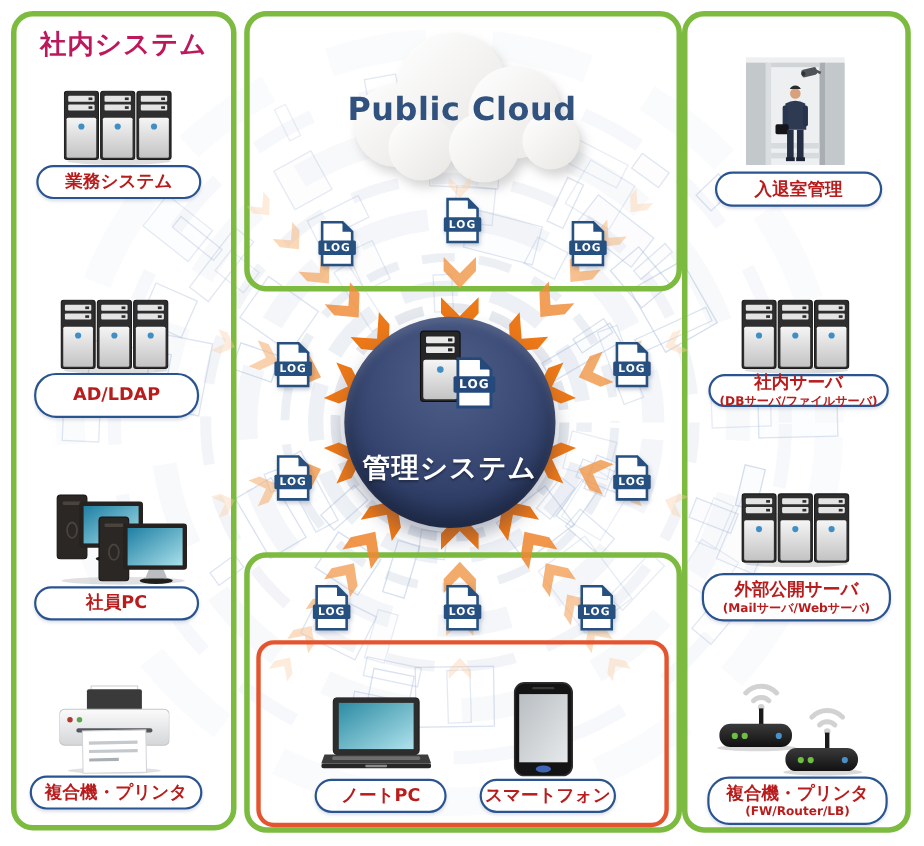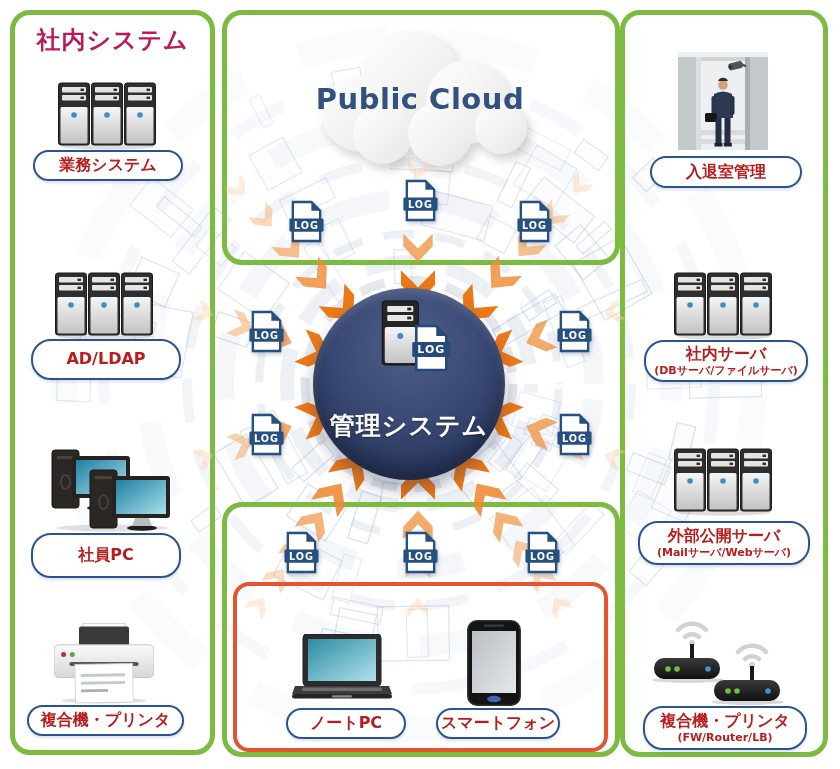--- a/index.html
+++ b/index.html
@@ -435,21 +435,21 @@
             <ellipse cx="53.5" cy="56" rx="4.5" ry="7" fill="none" stroke="#4A443E" stroke-width="1.6"></ellipse>
           </g>
     <g>
             <ellipse cx="92" cy="82" rx="15" ry="2.8" fill="#211E1B"></ellipse>
             <path d="M86,70 L98,70 L102,80 L82,80 Z" fill="#B9BDC1"></path>
        <rect x="62" y="30" width="58" height="42" rx="3" fill="#26221F"></rect>
             <rect x="66" y="34" width="50" height="34" fill="url(#scr)"></rect>
           </g>
   </svg>
       </div>
-      <div class="pill" style="left: 31px; top: 533px; width: 150px; height: 45px; text-align: center;">
+      <div class="pill" style="left: 31px; top: 533px; width: 150px; height: 31px; text-align: center;">
         <span class="pill-label">社員PC</span>
       </div>
       <div class="icon" style="left: 54px; top: 622px; width: 100px; height: 86px;">
         <svg viewBox="0 0 104 86">
     <defs>
             <linearGradient id="pb" x1="0" y1="0" x2="0" y2="1">
       <stop offset="0" stop-color="#FBFBFB"></stop>
               <stop offset="1" stop-color="#D4D6D8"></stop>
             </linearGradient>
           </defs>
@@ -534,21 +534,21 @@
       <rect x="0.5" y="1" width="31" height="62" rx="2.5" fill="#2E2E2E" stroke="#1B1B1B" stroke-width="1"></rect>
       <rect x="4" y="5" width="24" height="5.5" rx="1" fill="#E4E4E4"></rect>
             <rect x="22.5" y="6.6" width="3.5" height="2.4" fill="#2E2E2E"></rect>
       <rect x="4" y="13" width="24" height="5.5" rx="1" fill="#E4E4E4"></rect>
             <rect x="22.5" y="14.6" width="3.5" height="2.4" fill="#2E2E2E"></rect>
       <rect x="2.5" y="25" width="27" height="36.5" rx="1.5" fill="url(#sg)"></rect>
       <circle cx="16" cy="33" r="2.8" fill="#3F8FC6"></circle>
     </g>
   </svg>
       </div>
-      <div class="pill" style="left: 644px; top: 340px; width: 164px; height: 42px;">
+      <div class="pill" style="left: 644px; top: 340px; width: 164px; height: 30px;">
         <span class="pill-label">社内サーバ</span>
         <span class="pill-sub">(DBサーバ/ファイルサーバ)</span>
       </div>
       <div class="icon" style="left: 674px; top: 448px; width: 100px; height: 68px;">
         <svg viewBox="0 0 100 68">
     <defs>
             <linearGradient id="sg" x1="0" y1="0" x2="0" y2="1">
       <stop offset="0" stop-color="#F5F5F5"></stop>
               <stop offset="1" stop-color="#C3C3C3"></stop>
             </linearGradient>

